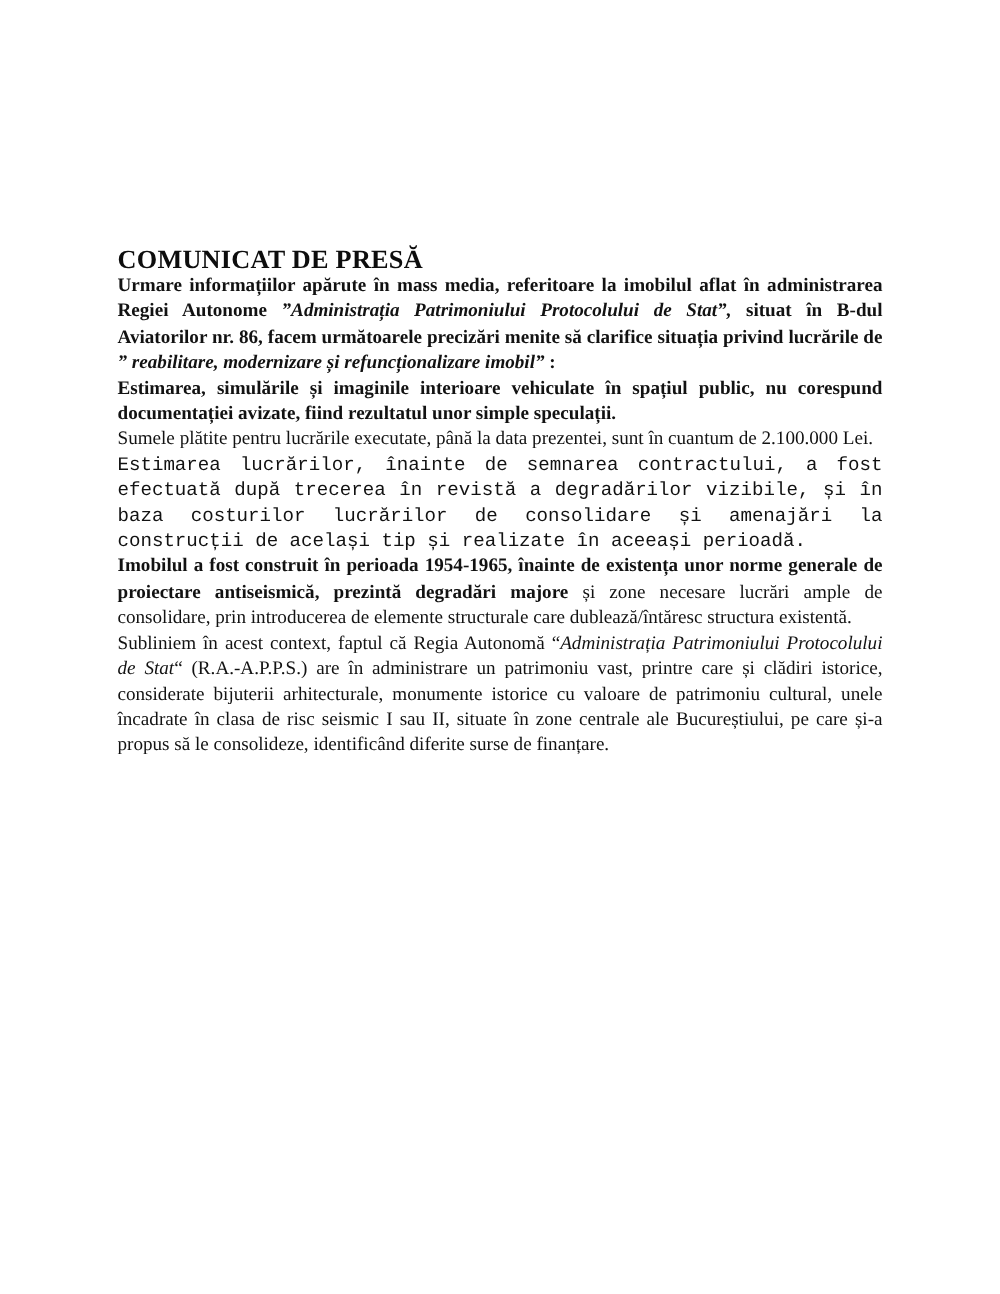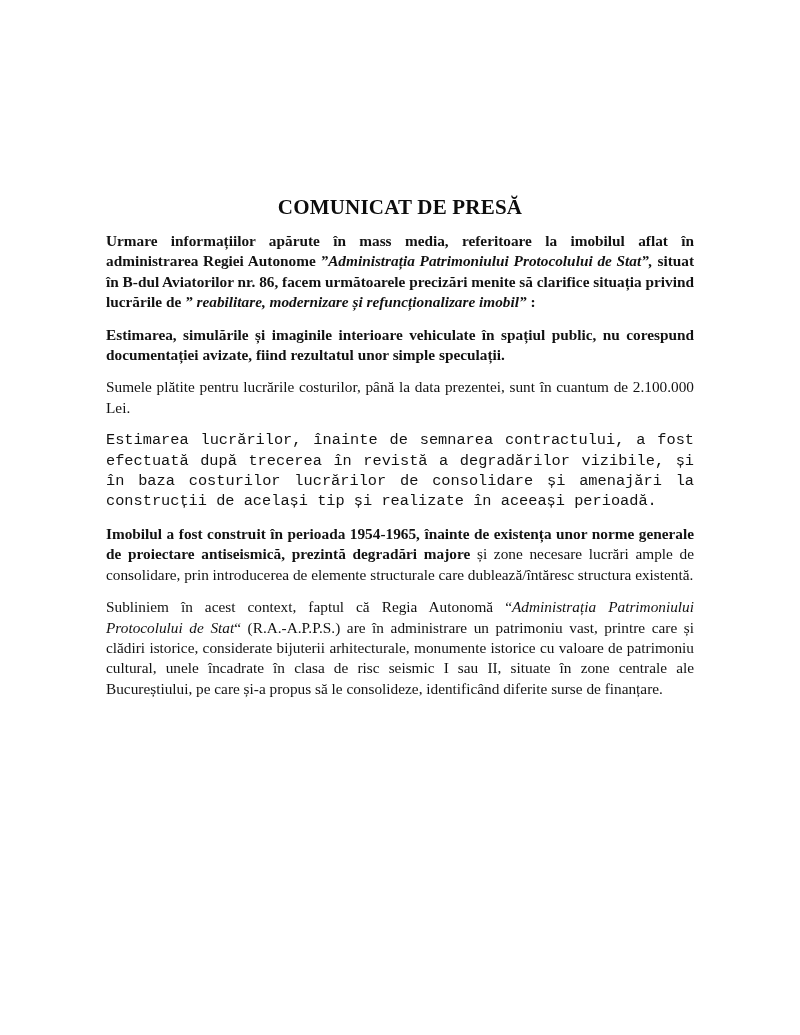--- a/index.html
+++ b/index.html
@@ -17,29 +17,28 @@
     color: #121212;
   }
   .content {
     position: absolute;
     left: 94px;
     top: 0;
     width: 612px;
   }
   .title {
     margin: 195px 0 0 0;
-    text-align: center;
     font-size: 21px;
     line-height: 24px;
     font-weight: 700;
     letter-spacing: 0.2px;
     color: #0d0d0d;
   }
   p.para {
-    margin: 12px;
+    margin: 0;
     font-size: 15.3px;
     line-height: 20.4px;
     text-align: justify;
   }
   p.para.bold { font-weight: 700; }
   .b  { font-weight: 700; }
   .bi { font-weight: 700; font-style: italic; }
   .i  { font-style: italic; }
   .p1 { margin-top: 134px; }
   .p2 { margin-top: 14px; }
@@ -54,21 +53,21 @@
 
 <div class="page">
   <div class="content">
 
     <h1 class="title">COMUNICAT DE PRESĂ</h1>
 
     <p class="para bold p1"><span class="b">Urmare informațiilor apărute în mass media, referitoare la imobilul aflat în administrarea Regiei Autonome </span><span class="bi">”Administrația Patrimoniului Protocolului de Stat”,</span><span class="b">  situat în B-dul Aviatorilor nr. 86, facem următoarele precizări menite să clarifice situația privind lucrările de </span><span class="bi">” reabilitare, modernizare și refuncționalizare imobil”</span><span class="b"> :</span></p>
 
     <p class="para bold p2"><span class="b">Estimarea, simulările și imaginile interioare vehiculate în spațiul public, nu corespund documentației avizate, fiind rezultatul unor simple speculații.</span></p>
 
-    <p class="para p3"><span>Sumele plătite pentru lucrările costurilor, până la data prezentei, sunt în cuantum de 2.100.000 Lei.</span></p>
+    <p class="para p3"><span>Sumele plătite pentru lucrările executate, până la data prezentei, sunt în cuantum de 2.100.000 Lei.</span></p>
 
 
     <p class="para p5"><span>Estimarea lucrărilor, înainte de semnarea contractului, a fost efectuată după trecerea în revistă a degradărilor vizibile, și în baza costurilor lucrărilor de consolidare și amenajări la construcții de același tip și realizate în aceeași perioadă.</span></p>
 
     <p class="para p6"><span class="b">Imobilul a fost construit în perioada 1954-1965, înainte de existența unor norme generale de proiectare antiseismică, prezintă degradări majore </span><span>și zone necesare lucrări ample de consolidare, prin introducerea de elemente structurale care dublează/întăresc structura existentă.</span></p>
 
     <p class="para p7"><span>Subliniem în acest context, faptul că Regia Autonomă “</span><span class="i">Administrația Patrimoniului Protocolului de Stat</span><span>“ (R.A.-A.P.P.S.) are în administrare un patrimoniu vast, printre care și clădiri istorice, considerate bijuterii arhitecturale, monumente istorice cu valoare de patrimoniu cultural, unele încadrate în clasa de risc seismic I sau II, situate în zone centrale ale Bucureștiului, pe care și-a propus să le consolideze, identificând diferite surse de finanțare.</span></p>
 
   </div>
 </div>

